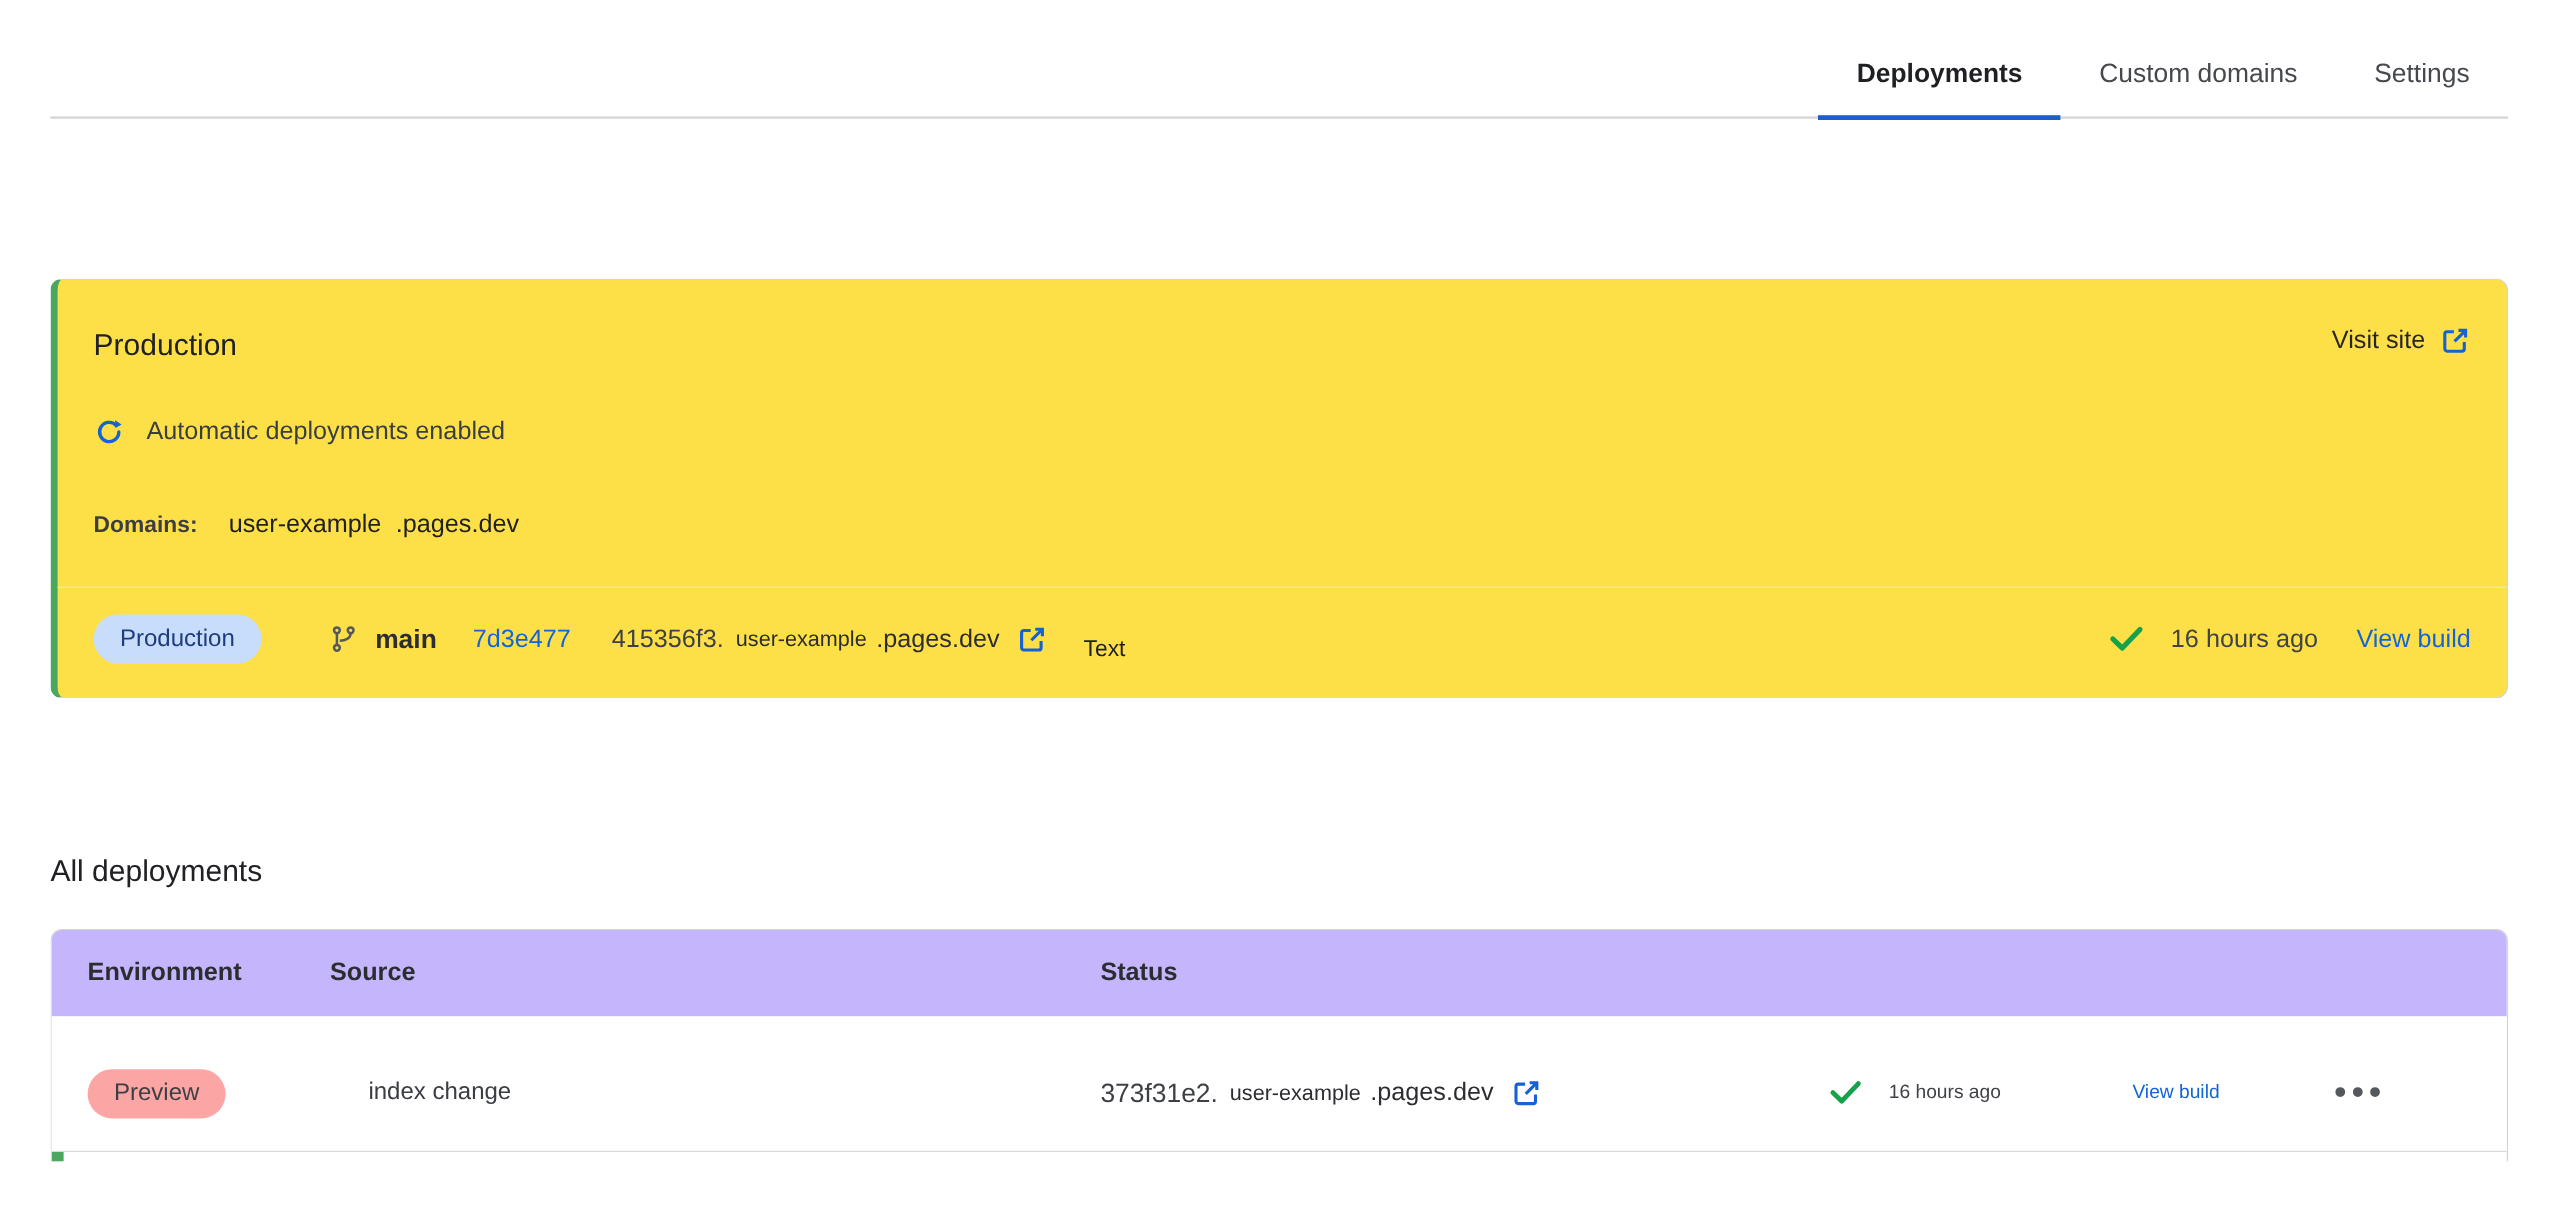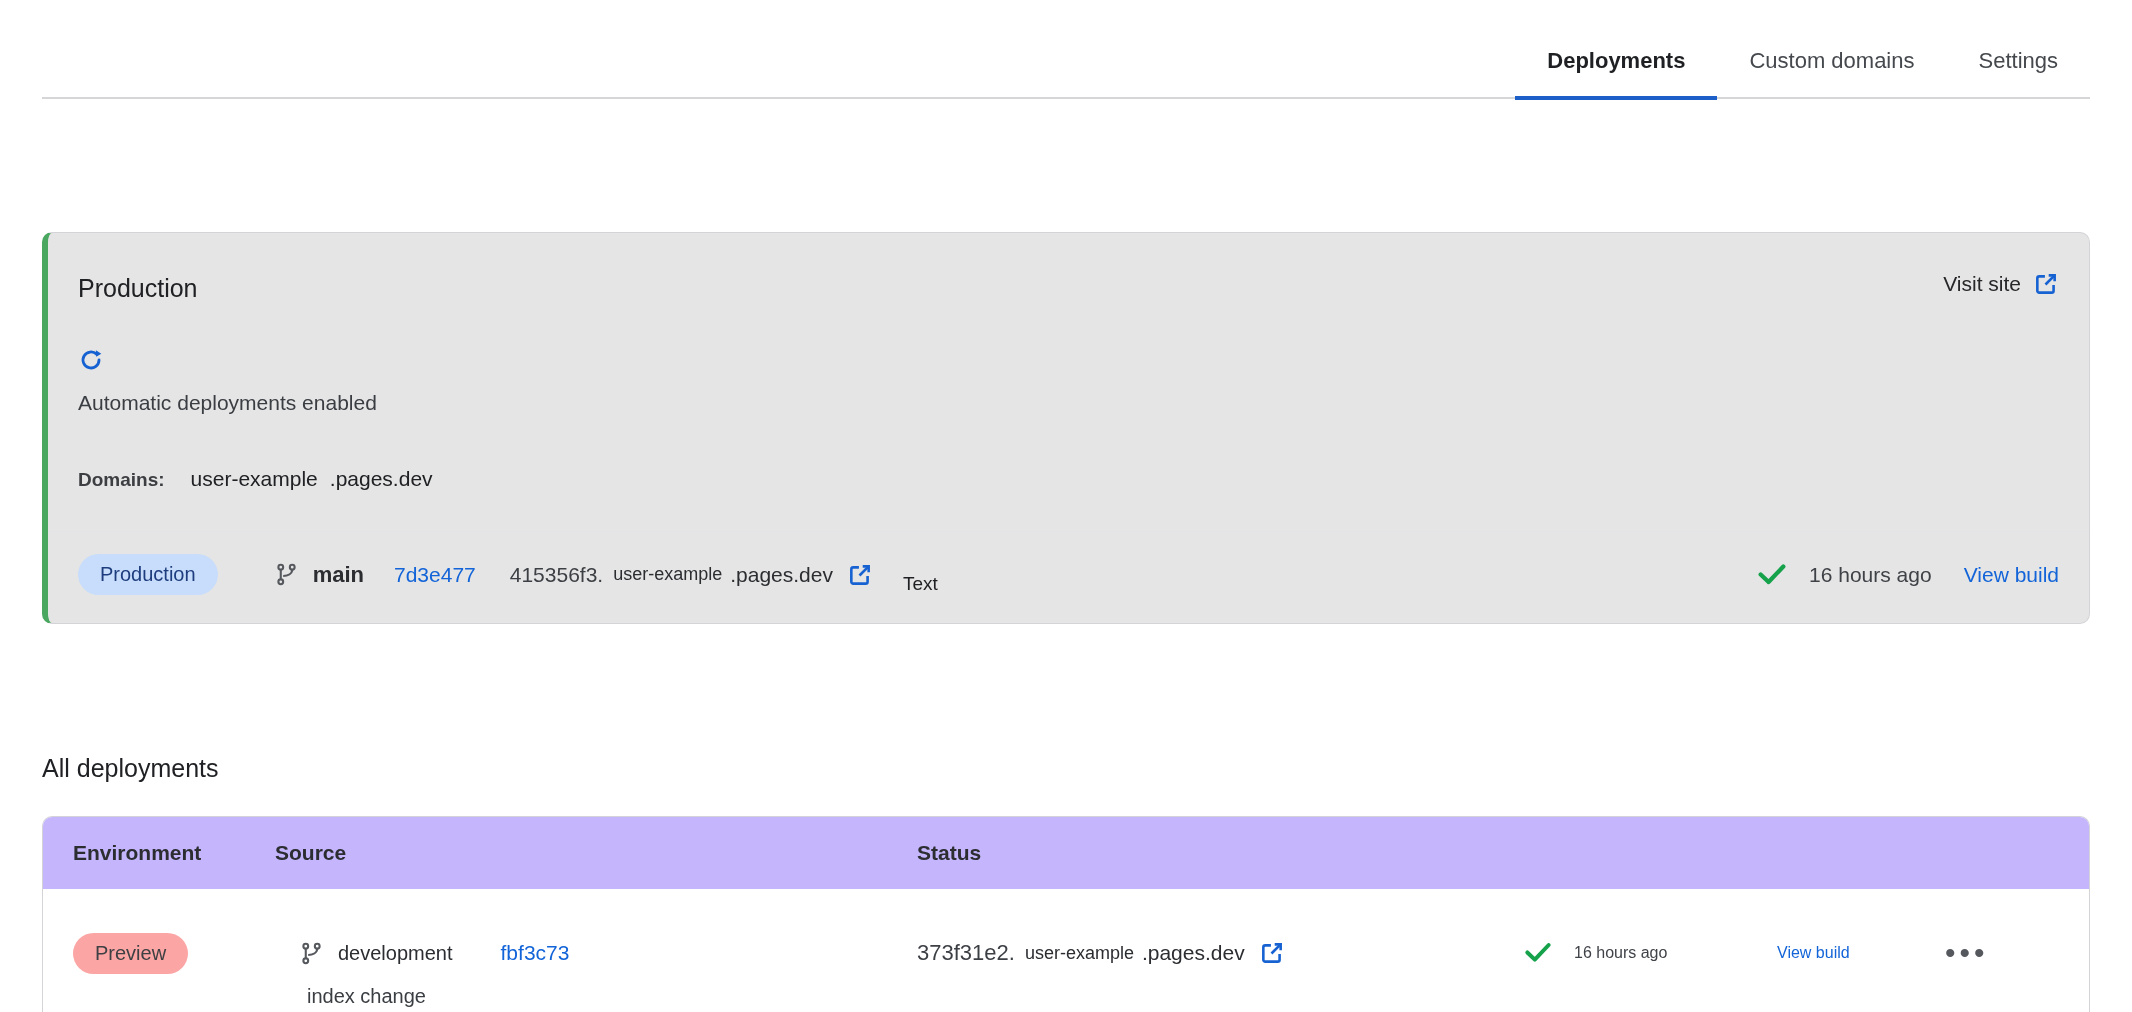--- a/index.html
+++ b/index.html
@@ -7,27 +7,27 @@
               font-family:"Liberation Sans", sans-serif; color:#27272a; }
   .content { margin:0 42px; width:2048px; }
 
   
   .tabbar { display:flex; margin-top:26px; border-bottom:2px solid #d6d6d8;justify-content:flex-end; }
   .tab { padding:22px 32px; font-size:22px; color:#45484d; cursor:pointer; }
   .tab.active { color:#1f2023; font-weight:700; border-bottom:4px solid #1d5fc9; margin-bottom:-3px; }
 
   
   .prod-card { margin-top:133px; border:1px solid #d4d4d8; border-left:6px solid #49a75f;
-               border-radius:10px; background:#e5e5e5; }
+               border-radius:10px; background:#fde047; }
   .card-top { padding:38px 30px 40px 30px; }
   .card-head { display:flex; justify-content:space-between; align-items:flex-start; }
   .card-title { font-size:25px; font-weight:500; color:#202124; line-height:34px; }
   .visit-link { display:flex; align-items:center; gap:12px; font-size:21px; color:#27272a; cursor:pointer; }
-  .auto-row { display:flex; gap:18px; margin-top:42px;
-              font-size:21px; color:#3a3d42;flex-direction:column; }
+  .auto-row { display:flex; align-items:center; gap:18px; margin-top:42px;
+              font-size:21px; color:#3a3d42; }
   .domains-row { display:flex; align-items:baseline; margin-top:52px; }
   .domains-label { font-size:19px; font-weight:700; color:#3c3e42; }
   .domain-name { font-size:21px; color:#202124; margin-left:26px; }
   .domain-suffix { font-size:21px; color:#202124; margin-left:12px; }
   .card-divider { border-top:1px solid #e4e4e7; }
   .deploy-row { display:flex; align-items:center; padding:22px 30px 28px 30px; font-size:21px; }
   .badge { display:inline-block; padding:9px 22px; border-radius:24px; font-size:20px; white-space:nowrap; }
   .badge.blue { background:#c8ddfb; color:#1d3d7e; }
   .badge.gray { background:#fca5a5; color:#3e4043; }
   .branch-icon { margin-left:56px; flex:none; }
@@ -152,33 +152,20 @@
       <div></div>
         <div></div>
     </div>
 
     <div class="trow">
       <div class="cell-line">
         <span class="badge gray">Preview</span>
       </div>
 
       <div>
-        <div class="cell-line" style="margin-left:24px;">
-          <span>
-            <svg viewBox="0 0 24 24" width="25" height="25" fill="none" stroke="#55585d" stroke-width="2">
-              <circle cx="6.5" cy="5" r="2.3"></circle>
-                <circle cx="17.5" cy="5" r="2.3"></circle>
-                <circle cx="6.5" cy="19" r="2.3"></circle>
-              <path d="M6.5 7.3v9.4"></path>
-                <path d="M17.5 7.3C17.5 11.5 13 13.3 8.8 13.4"></path>
-            </svg>
-          </span>
-          <span class="src-branch">development</span>
-          <span class="src-commit">fbf3c73</span>
-        </div>
         <div class="src-line2">index change</div>
       </div>
 
       <div class="cell-line">
         <span class="dep-id">373f31e2.</span>
         <span class="deploy-domain">user-example</span>
         <span class="deploy-suffix" style="font-size:21px">.pages.dev</span>
         <span class="ext-icon">
           <svg viewBox="0 0 24 24" width="26" height="26" fill="none" stroke="#1662d2" stroke-width="2.4">
             <path d="M11 5H5.8A1.8 1.8 0 0 0 4 6.8v11.4A1.8 1.8 0 0 0 5.8 20h11.4a1.8 1.8 0 0 0 1.8-1.8V13"></path>

